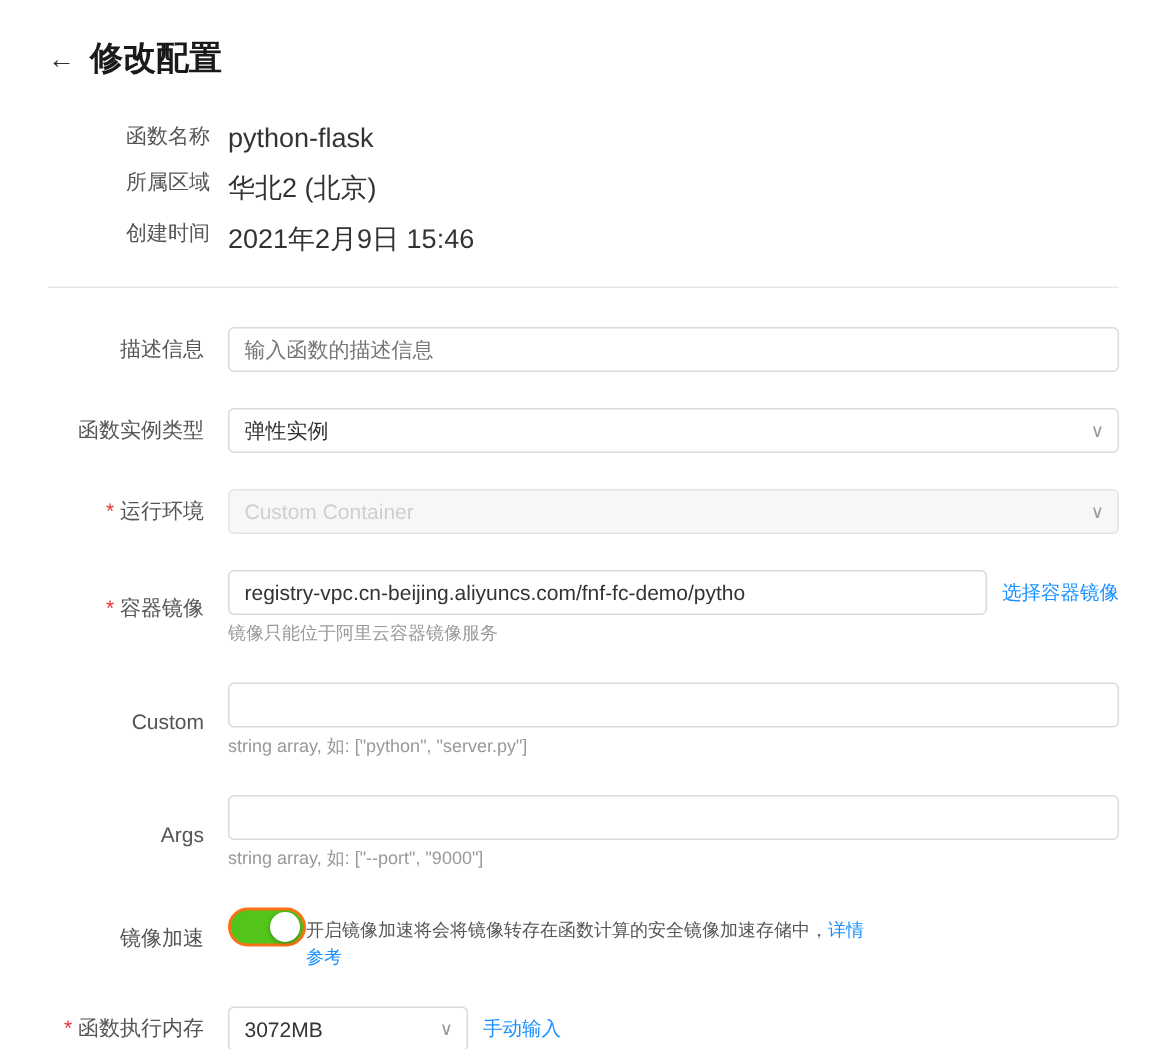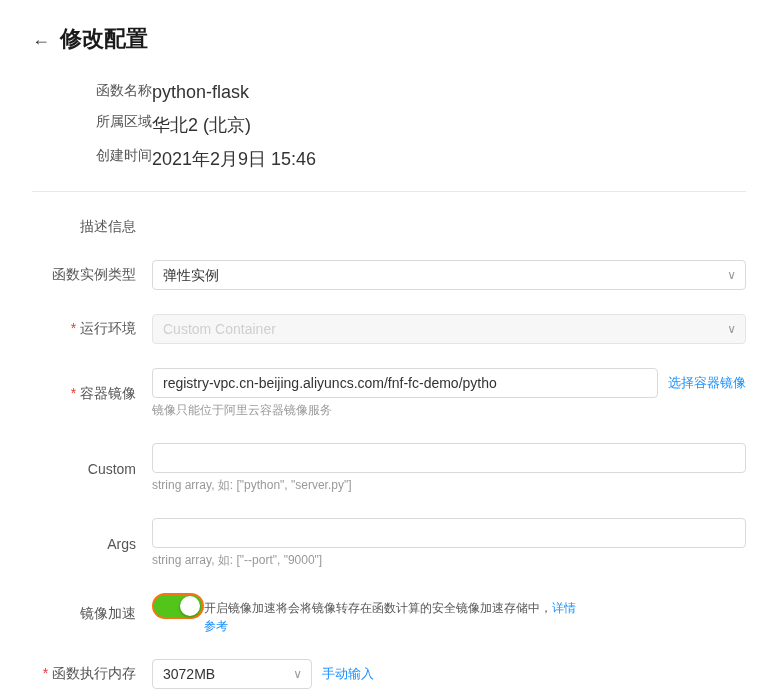--- a/index.html
+++ b/index.html
@@ -199,21 +199,21 @@
       display: flex;
       margin-bottom: 10px;
     }
 
     .info-item-label {
       width: 120px;
       min-width: 120px;
       color: #555;
       font-size: 14px;
       text-align: right;
-      padding-right: 0;
+      padding-right: 12px;
     }
 
     .info-item-value {
       color: #333;
       font-size: 18px;
     }
   </style>
 </head>
 <body>
 
@@ -234,20 +234,23 @@
   <div class="info-item">
     <span class="info-item-label">创建时间</span>
     <span class="info-item-value">2021年2月9日 15:46</span>
   </div>
 </div>
 
 <hr class="divider">
 
 <div class="form-row">
   <span class="form-label">描述信息</span>
+  <div class="form-value">
+    <input type="text" class="form-control" placeholder="输入函数的描述信息" style="">
+  </div>
 </div>
 
 <div class="form-row">
   <span class="form-label">函数实例类型</span>
   <div class="form-value">
     <div class="form-select-wrapper">
       <select class="form-select">
         <option>弹性实例</option>
       </select>
       <span class="select-arrow">∨</span>

